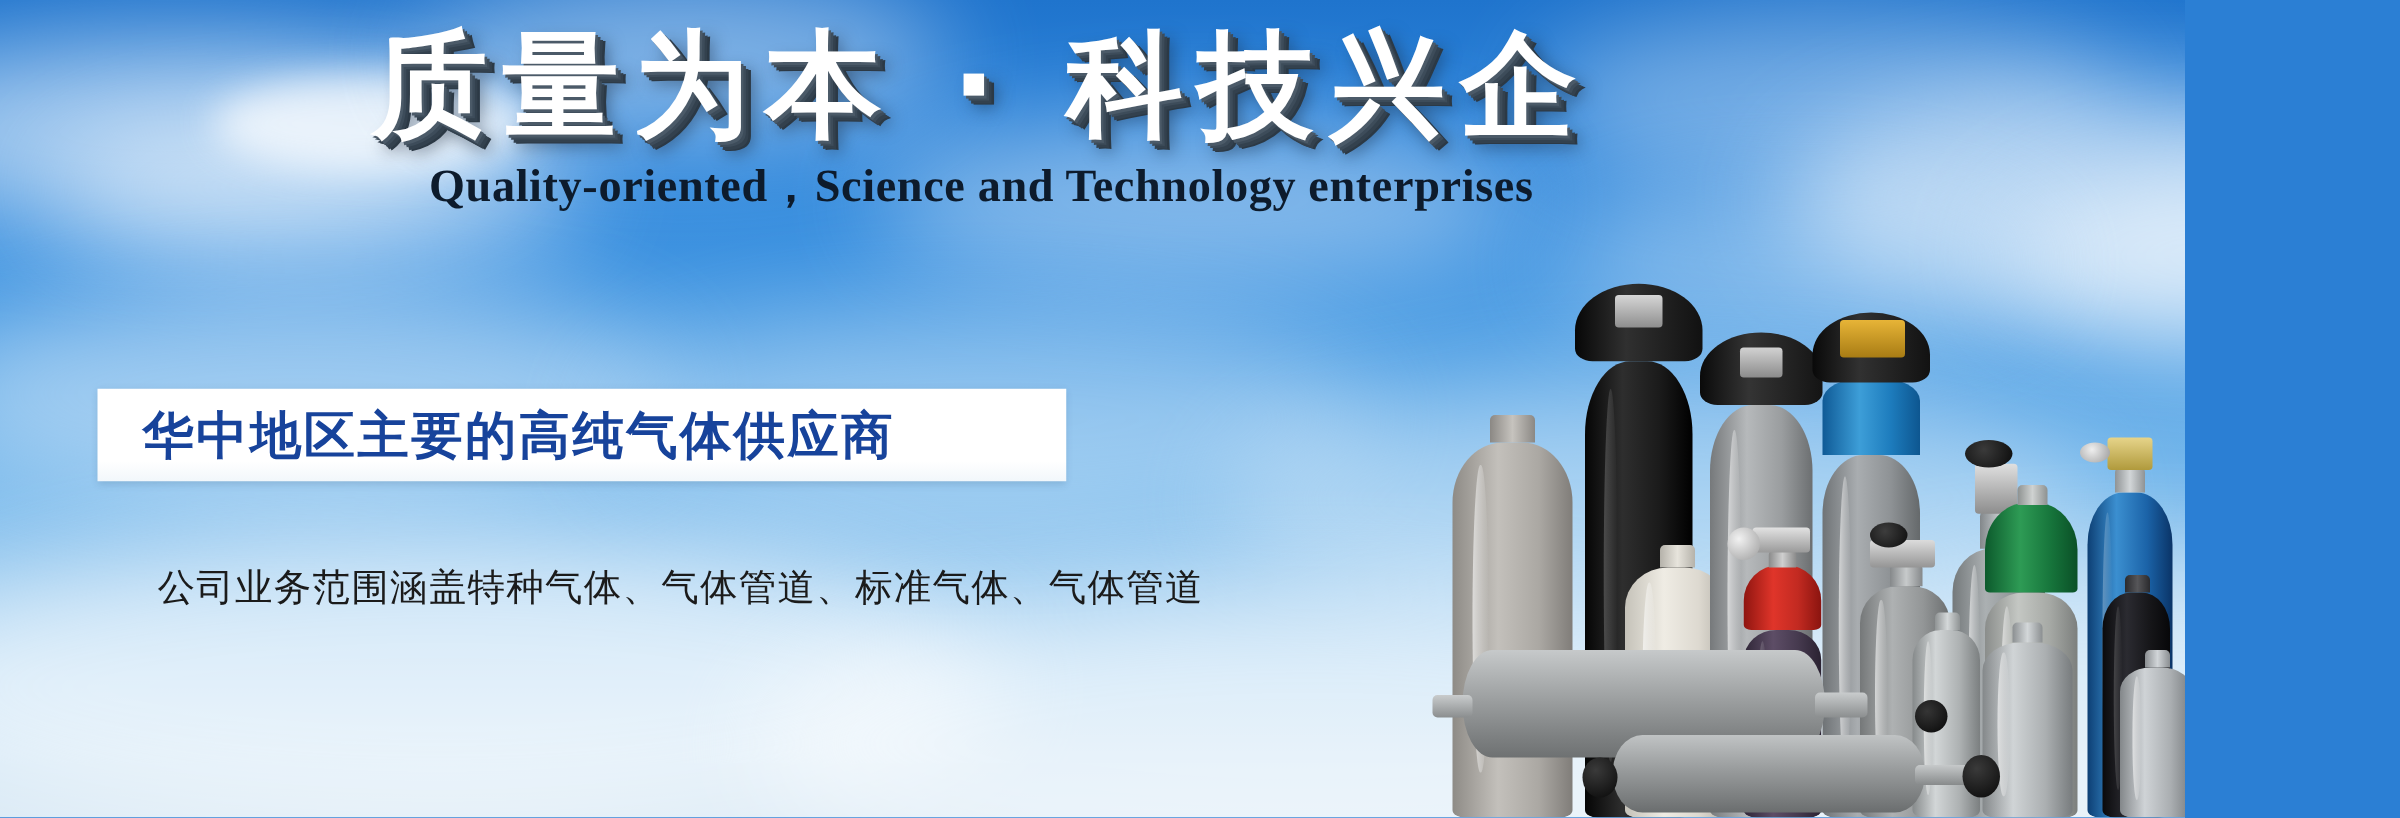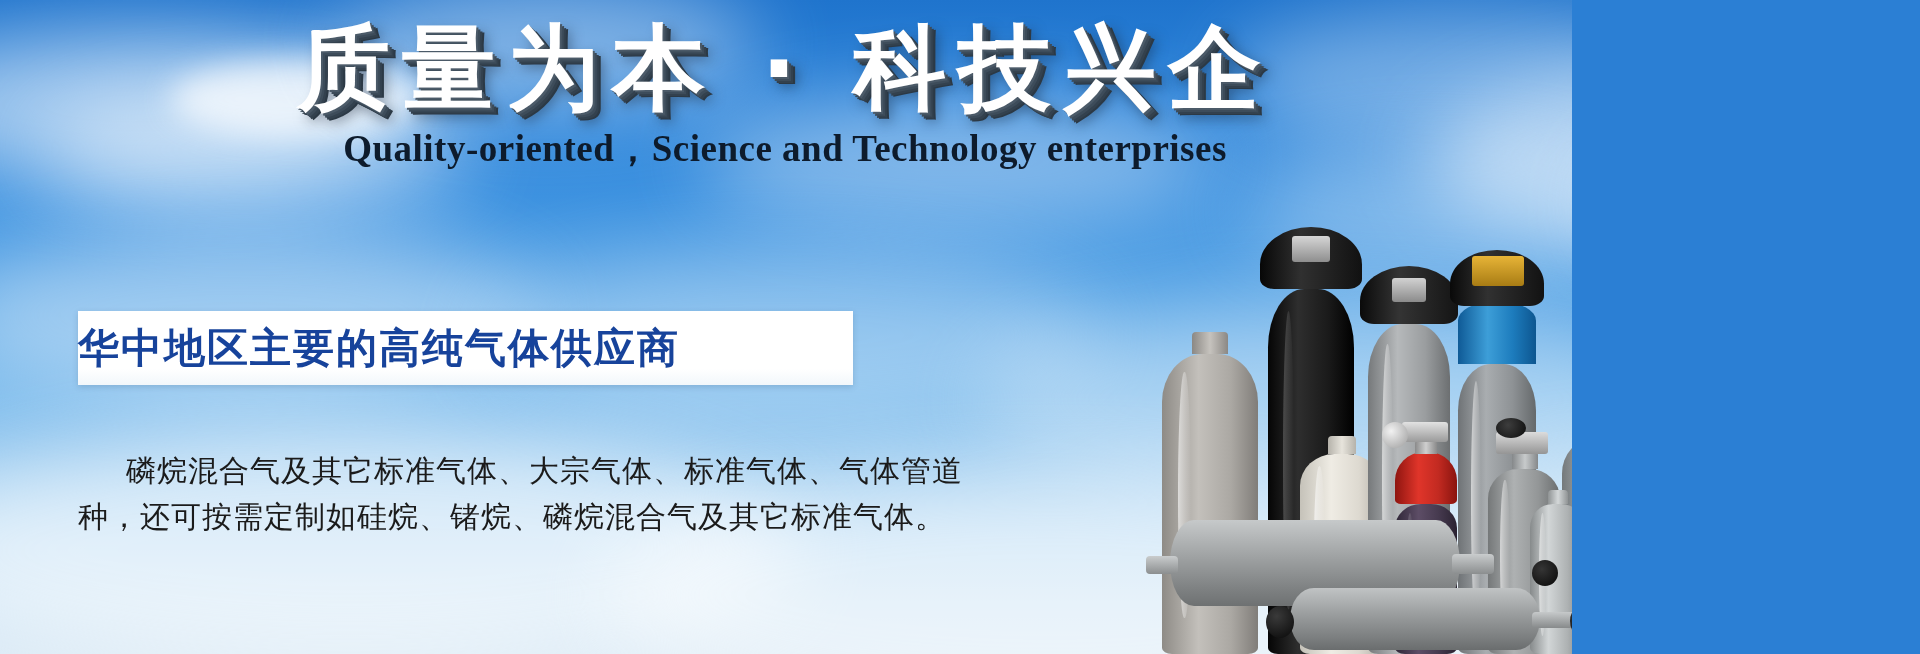--- a/index.html
+++ b/index.html
@@ -6,21 +6,21 @@
   html, body { width:1920px; height:654px; overflow:hidden; }
   body {
     font-family:"Liberation Sans", sans-serif;
     background:#2b7fd4;
     position:relative;
   }
 
   
   #banner {
     position:absolute; inset:0;
-    width:1572px; height:654px;
+    width:1748px; height:654px;
     overflow:hidden;
     background:
       linear-gradient(180deg,
         #1f74cd 0%,
         #2b82d8 14%,
         #3d92e0 30%,
         #5aa6e6 46%,
         #7cbbec 60%,
         #9fcdf0 72%,
         #bcdcf4 83%,
@@ -80,20 +80,21 @@
     box-shadow:0 2px 6px rgba(25,60,100,.18);
     display:flex; align-items:center;
     z-index:6;
   }
   #highlight-text {
     font-family:"DejaVu Sans", sans-serif;
     font-size:41px;
     font-weight:bold;
     letter-spacing:2px;
     color:#17439b;
+    padding-left:36px;
     white-space:nowrap;
   }
 
   
   #body-paragraph {
     position:absolute;
     left:78px; top:448px;
     width:790px;
     z-index:6;
   }
@@ -174,22 +175,21 @@
   <div id="headline-block">
     <div id="headline">质量为本 · 科技兴企</div>
     <div id="subtitle">Quality-oriented，Science and Technology enterprises</div>
   </div>
 
   <div id="highlight-box">
     <span id="highlight-text">华中地区主要的高纯气体供应商</span>
   </div>
 
   <div id="body-paragraph">
-    <p class="indent">磷烷混合气及其它标准气体、大宗气体、标准气体、气体管道</p>
-    <p>种，还可按需定制如硅烷、锗烷、磷烷混合气及其它标准气体。</p>
+    <p class="indent">公司业务范围涵盖特种气体、气体管道、标准气体、气体管道</p>
   </div>
 
   <div id="cylinders">
 
     <div class="cyl" style="left:22px; width:96px; height:300px; background:linear-gradient(90deg,#8e8b86,#c3c0bb 38%,#aba8a3 72%,#807d79);">
       <div class="shine"></div>
     </div>
     <div class="neck" style="left:52px; bottom:300px; width:36px; height:22px; background:linear-gradient(90deg,#8b8884,#c6c3be,#8b8884);"></div>
 
     <div class="cyl" style="left:128px; width:86px; height:365px; background:linear-gradient(90deg,#050505,#2e2e2e 35%,#1a1a1a 70%,#000);">

